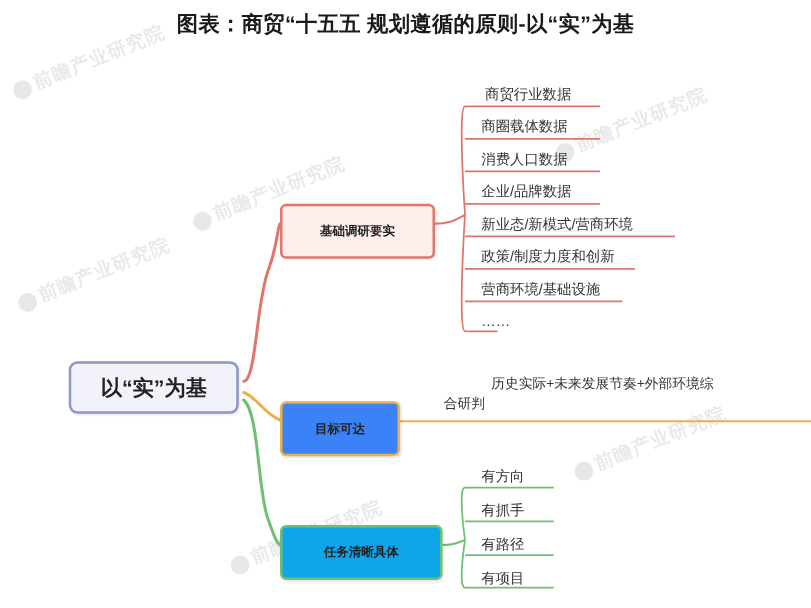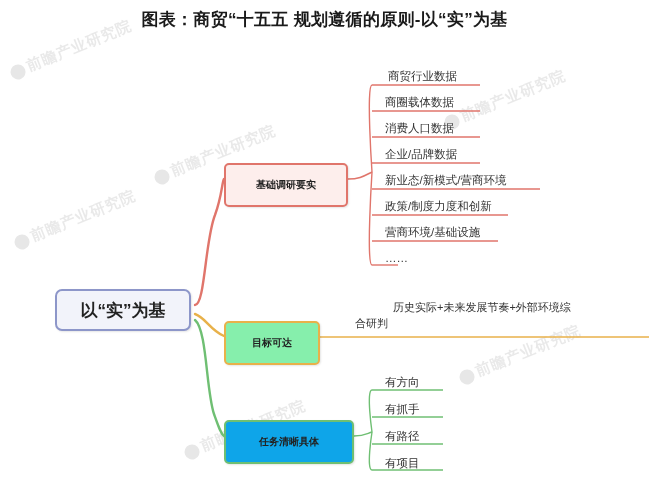--- a/index.html
+++ b/index.html
@@ -78,21 +78,21 @@
     top: 163px;
     width: 124px;
     border: 2px solid #e0756b;
     background: #fdeeec;
   }
   .branch-2 {
     left: 224px;
     top: 321px;
     width: 96px;
     border: 2px solid #e8b14a;
-    background: #86efac;
+    background: #3b82f6;
   }
   .branch-3 {
     left: 224px;
     top: 420px;
     width: 130px;
     border: 2px solid #6fbf73;
     background: #0ea5e9;
   }
   .leaf {
     position: absolute;

